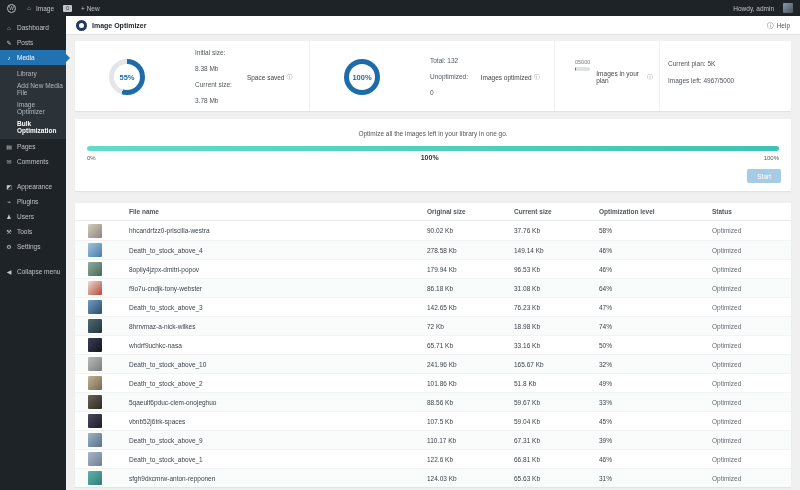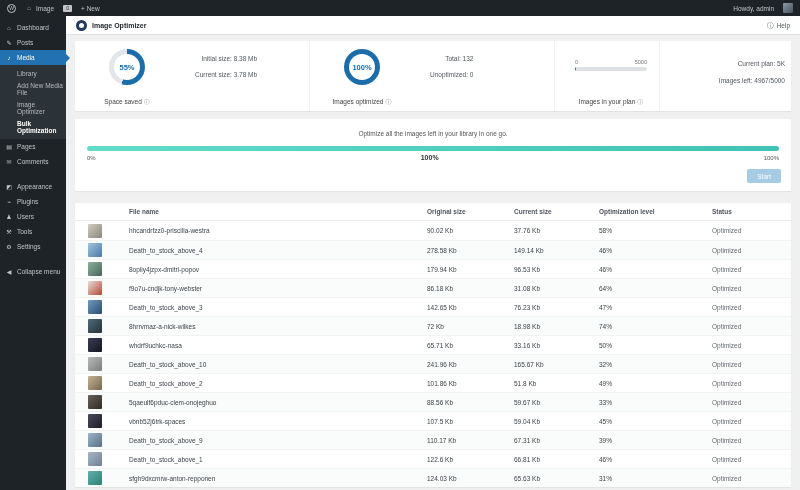--- a/index.html
+++ b/index.html
@@ -31,21 +31,21 @@
   .ph-left { display:flex; align-items:center; gap:5px; }
   .plugin-logo { width:11px; height:11px; border-radius:50%; border:3px solid #23395d; }
   .ph-title { font-weight:bold; font-size:7px; color:#23282d; }
   .help { display:flex; align-items:center; gap:3px; font-size:6.5px; color:#50575e; cursor:pointer; }
   .help-icon { font-size:7px; color:#72777c; line-height:1; }
   .content { padding:7px 9px 0 9px; }
   .card { background:#fff; box-shadow:0 1px 1px rgba(0,0,0,0.05); }
 
   
   .stats-card { height:70px; display:flex; }
-  .stat-section { padding:8px 6px 6px 14px; display:flex; flex-direction:column; justify-content:space-between;text-align:right; }
+  .stat-section { padding:8px 6px 6px 14px; display:flex; flex-direction:row; justify-content:space-between; }
   .s1 { width:235px; border-right:1px solid #eef0f2; }
   .s2 { width:245px; border-right:1px solid #eef0f2; }
   .s3 { width:105px; border-right:1px solid #eef0f2; }
   .s4 { flex:1; padding-left:8px; justify-content:flex-start; }
   .stat-flex { display:flex; align-items:center; }
   .donut { width:36px; height:36px; border-radius:50%; margin-left:20px; display:flex; align-items:center; justify-content:center; flex:none; }
   .donut-hole { width:26px; height:26px; border-radius:50%; background:#fff; display:flex; align-items:center; justify-content:center; font-weight:bold; font-size:7.5px; color:var(--accent-blue); }
   .stat-lines { margin-left:50px; font-size:6.5px; color:#50575e; line-height:16px; }
   .stat-label { width:76px; display:flex; align-items:center; justify-content:center; gap:2px; font-size:6.5px; color:#444; }
   .stat-label.wide { width:84px; }

